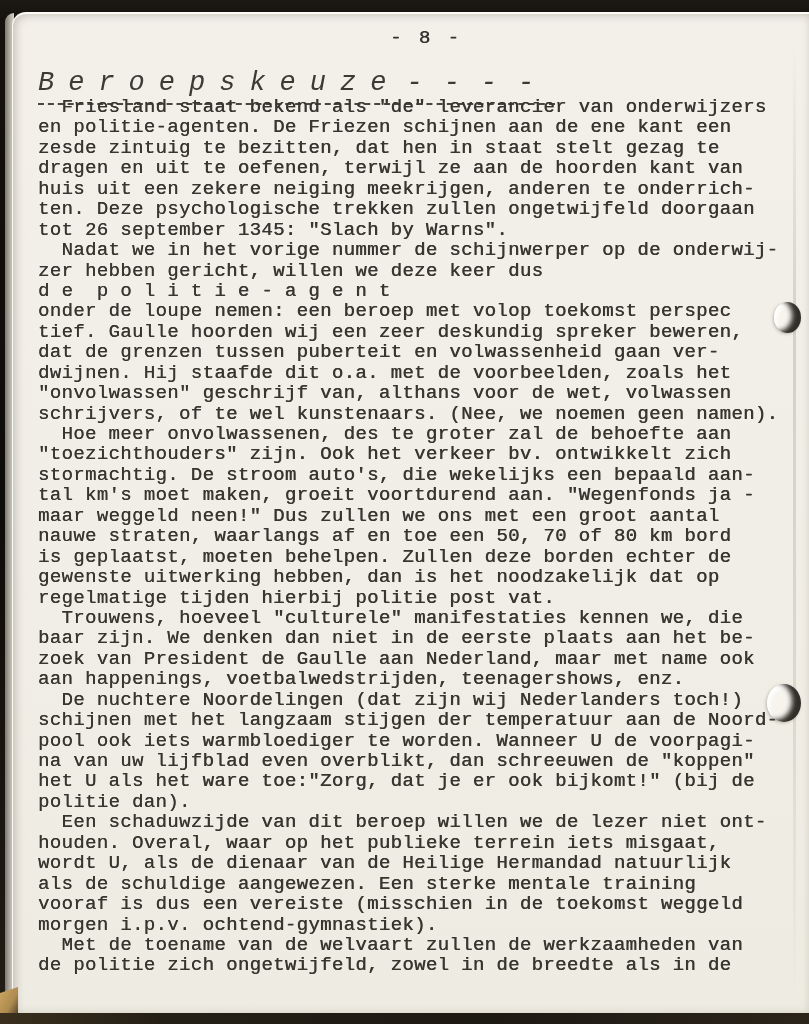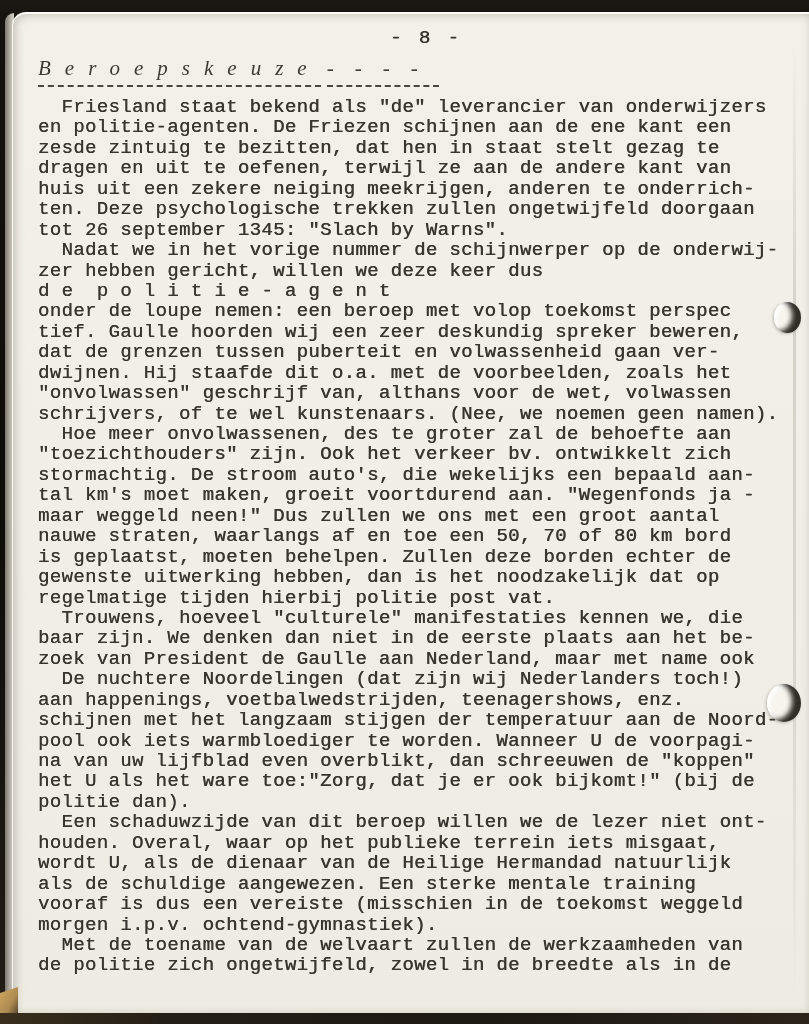--- a/index.html
+++ b/index.html
@@ -41,23 +41,23 @@
     position: absolute; left: 0; top: 1013px; width: 809px; height: 11px;
     background: linear-gradient(90deg, #3a2f1d 0%, #241f16 20%, #1d1913 60%, #2a241a 100%);
   }
   
   .pagenum {
     position: absolute; left: 390px; top: 27px;
     font-size: 19px; letter-spacing: 3px; color: #38352f;
     text-shadow: 0.4px 0 0 #38352f;
   }
   .title {
-    position: absolute; left: 38px; top: 56px;
-    font-family: Liberation Serif, serif; font-style: italic;
-    font-size: 21px; color: #3d3a34; white-space: nowrap;
+    position: absolute; left: 38px; top: 68px;
+    font-family: Liberation Mono, monospace; font-style: italic;
+    font-size: 27px; color: #3d3a34; white-space: nowrap;
   }
   .title .letters {
     letter-spacing: 14px;
     border-bottom: 2px dashed #4a463f; padding-bottom: 5px;
   }
   .title .dashes {
     letter-spacing: 21px; margin-left: 6px;
     border-bottom: 2px dashed #4a463f; padding-bottom: 5px;
   }
   .body-text {
@@ -90,21 +90,21 @@
   <div class="pagenum">- 8 -</div>
 
   <div class="title">
     <span class="letters">Beroepskeuze</span><span class="dashes">----</span>
   </div>
 
   <div class="body-text">
       <div class="tline">  Friesland staat bekend als "de" leverancier van onderwijzers</div>
       <div class="tline">en politie-agenten. De Friezen schijnen aan de ene kant een</div>
       <div class="tline">zesde zintuig te bezitten, dat hen in staat stelt gezag te</div>
-      <div class="tline">dragen en uit te oefenen, terwijl ze aan de andere kant van</div>
+      <div class="tline">dragen en uit te oefenen, terwijl ze aan de hoorden kant van</div>
       <div class="tline">huis uit een zekere neiging meekrijgen, anderen te onderrich-</div>
       <div class="tline">ten. Deze psychologische trekken zullen ongetwijfeld doorgaan</div>
       <div class="tline">tot 26 september 1345: "Slach by Warns".</div>
       <div class="tline">  Nadat we in het vorige nummer de schijnwerper op de onderwij-</div>
       <div class="tline">zer hebben gericht, willen we deze keer dus</div>
       <div class="tline center">d e  p o l i t i e - a g e n t</div>
       <div class="tline">onder de loupe nemen: een beroep met volop toekomst perspec</div>
       <div class="tline">tief. Gaulle hoorden wij een zeer deskundig spreker beweren,</div>
       <div class="tline">dat de grenzen tussen puberteit en volwassenheid gaan ver-</div>
       <div class="tline">dwijnen. Hij staafde dit o.a. met de voorbeelden, zoals het</div>
@@ -115,22 +115,22 @@
       <div class="tline">stormachtig. De stroom auto's, die wekelijks een bepaald aan-</div>
       <div class="tline">tal km's moet maken, groeit voortdurend aan. "Wegenfonds ja -</div>
       <div class="tline">maar weggeld neen!" Dus zullen we ons met een groot aantal</div>
       <div class="tline">nauwe straten, waarlangs af en toe een 50, 70 of 80 km bord</div>
       <div class="tline">is geplaatst, moeten behelpen. Zullen deze borden echter de</div>
       <div class="tline">gewenste uitwerking hebben, dan is het noodzakelijk dat op</div>
       <div class="tline">regelmatige tijden hierbij politie post vat.</div>
       <div class="tline">  Trouwens, hoeveel "culturele" manifestaties kennen we, die</div>
       <div class="tline">baar zijn. We denken dan niet in de eerste plaats aan het be-</div>
       <div class="tline">zoek van President de Gaulle aan Nederland, maar met name ook</div>
+      <div class="tline">aan happenings, voetbalwedstrijden, teenagershows, enz.</div>
       <div class="tline">  De nuchtere Noordelingen (dat zijn wij Nederlanders toch!)</div>
-      <div class="tline">aan happenings, voetbalwedstrijden, teenagershows, enz.</div>
       <div class="tline">schijnen met het langzaam stijgen der temperatuur aan de Noord-</div>
       <div class="tline">pool ook iets warmbloediger te worden. Wanneer U de voorpagi-</div>
       <div class="tline">na van uw lijfblad even overblikt, dan schreeuwen de "koppen"</div>
       <div class="tline">het U als het ware toe:"Zorg, dat je er ook bijkomt!" (bij de</div>
       <div class="tline">politie dan).</div>
       <div class="tline">  Een schaduwzijde van dit beroep willen we de lezer niet ont-</div>
       <div class="tline">houden. Overal, waar op het publieke terrein iets misgaat,</div>
       <div class="tline">wordt U, als de dienaar van de Heilige Hermandad natuurlijk</div>
       <div class="tline">als de schuldige aangewezen. Een sterke mentale training</div>
       <div class="tline">vooraf is dus een vereiste (misschien in de toekomst weggeld</div>

